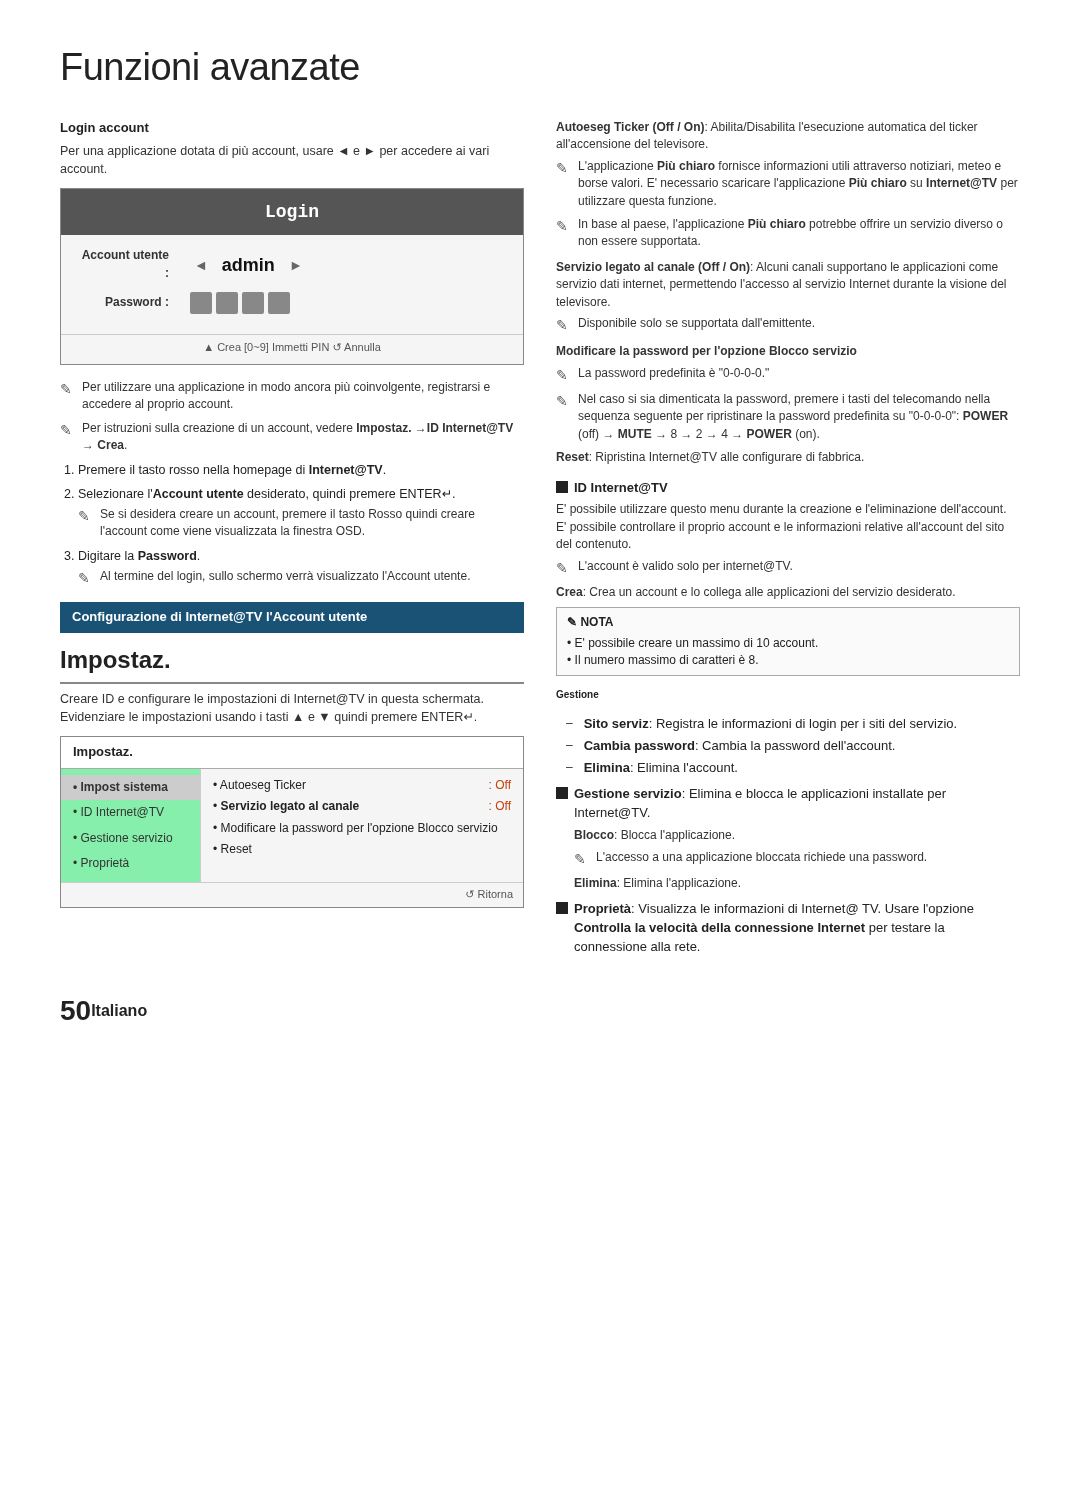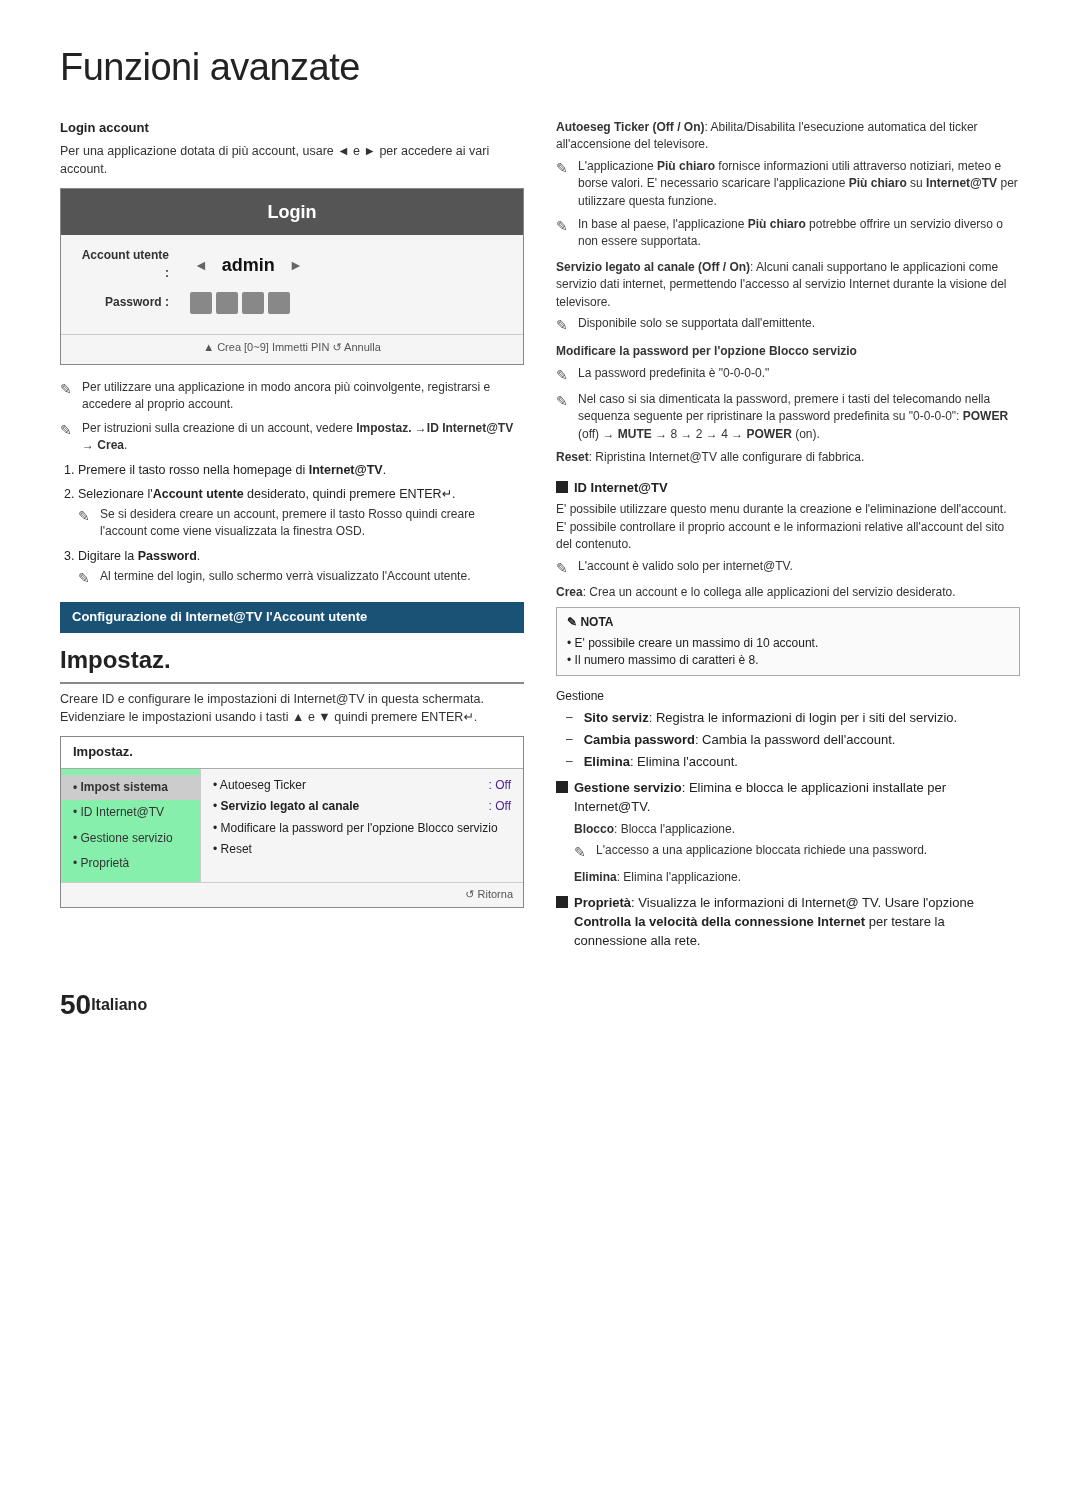--- a/index.html
+++ b/index.html
@@ -48,20 +48,21 @@
       margin-bottom: 14px;
       background: #f5f5f5;
     }
     .login-box-header {
       background: #555;
       color: #fff;
       text-align: center;
       font-size: 18px;
       font-weight: bold;
       padding: 10px 0;
+      font-family: Liberation Mono, monospace;
     }
     .login-box-body {
       padding: 12px 18px 6px 18px;
     }
     .login-field {
       display: flex;
       align-items: center;
       margin-bottom: 10px;
       gap: 11px;
     }
@@ -192,21 +193,21 @@
       margin-bottom: 4px;
       display: flex;
       align-items: center;
     }
     .right-item-label {
       flex: 1;
       font-size: 12px;
     }
     .right-item-value {
       font-size: 12px;
-      color: #4c1d95;
+      color: #c2410c;
       margin-left: 0;
     }
     .impostaz-box-footer {
       text-align: right;
       font-size: 11px;
       color: #555;
       padding: 4px 10px;
       border-top: 1px solid #ccc;
     }
     
@@ -216,23 +217,23 @@
       margin-bottom: 4px;
     }
     .sq-icon {
       min-width: 12px;
       height: 12px;
       background: #222;
       margin-right: 6px;
       margin-top: 2px;
     }
     .right-section-title {
-      font-size: 12px;
-      font-weight: normal;
-      margin-bottom: 3px;
+      font-size: 10px;
+      font-weight: bold;
+      margin-bottom: 12px;
       margin-top: 12px;
     }
     .right-section-text {
       font-size: 12px;
       color: #333;
       margin-bottom: 4px;
     }
     .bold { font-weight: bold; }
     .indent {
       padding-left: 18px;

